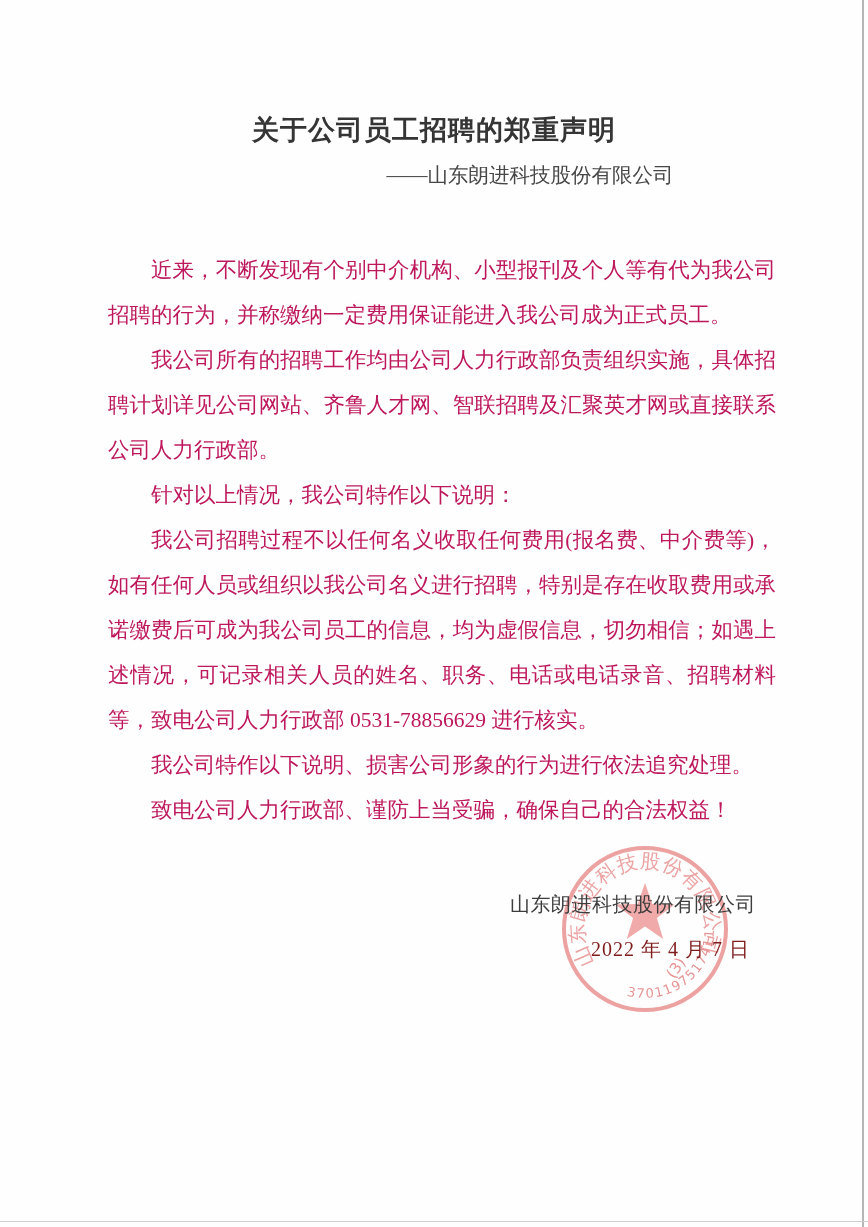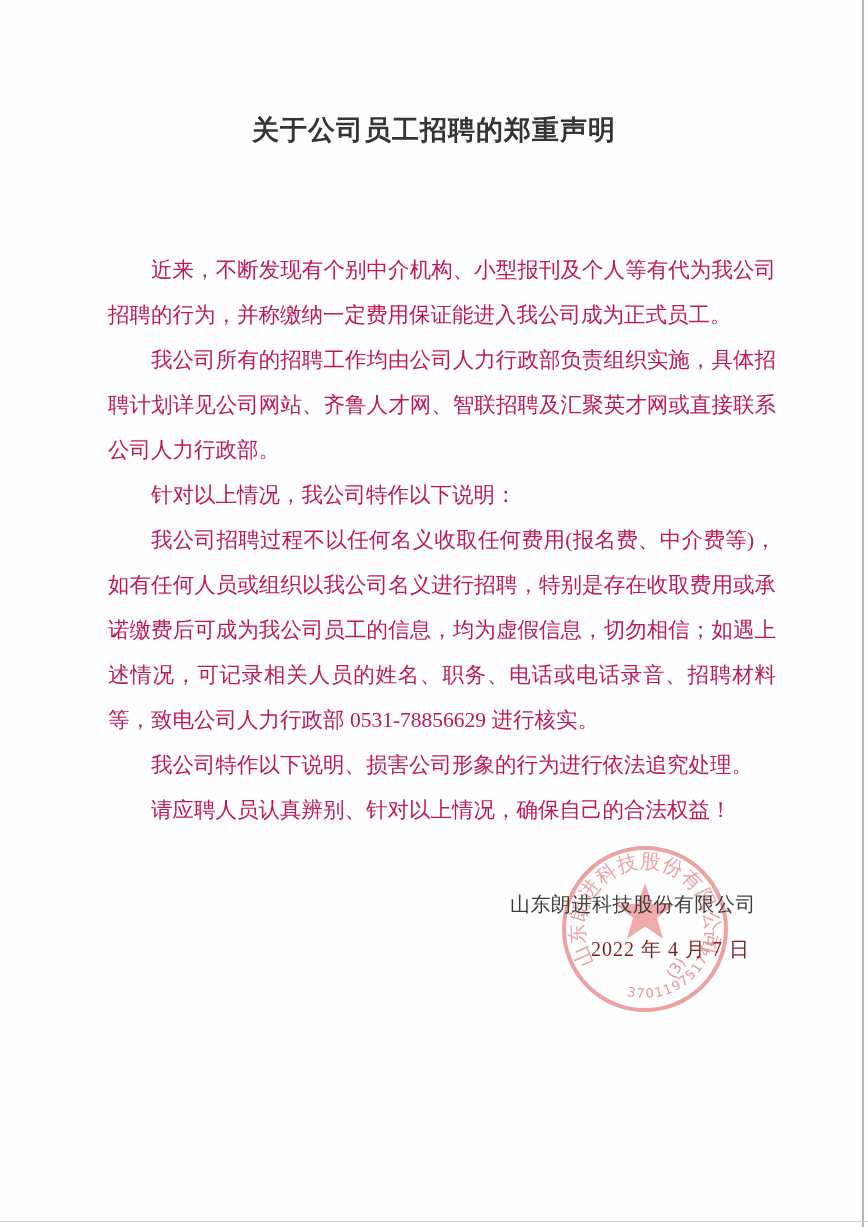--- a/index.html
+++ b/index.html
@@ -69,28 +69,31 @@
 </head>
 <body>
 
 <div class="page">
 
   <div class="edge-right"></div>
   <div class="edge-bottom"></div>
 
   <div class="doc-title">关于公司员工招聘的郑重声明</div>
 
+  <div class="doc-subtitle">
+    <span class="shift">——山东朗进科技股份有限公司</span>
+  </div>
 
   <div class="doc-body">
     <p>近来，不断发现有个别中介机构、小型报刊及个人等有代为我公司招聘的行为，并称缴纳一定费用保证能进入我公司成为正式员工。</p>
     <p>我公司所有的招聘工作均由公司人力行政部负责组织实施，具体招聘计划详见公司网站、齐鲁人才网、智联招聘及汇聚英才网或直接联系公司人力行政部。</p>
     <p>针对以上情况，我公司特作以下说明：</p>
     <p>我公司招聘过程不以任何名义收取任何费用(报名费、中介费等)，如有任何人员或组织以我公司名义进行招聘，特别是存在收取费用或承诺缴费后可成为我公司员工的信息，均为虚假信息，切勿相信；如遇上述情况，可记录相关人员的姓名、职务、电话或电话录音、招聘材料等，致电公司人力行政部 0531-78856629 进行核实。</p>
     <p>我公司特作以下说明、损害公司形象的行为进行依法追究处理。</p>
-    <p>请应聘人员认真辨别、针对以上情况，确保自己的合法权益！</p>
+    <p>致电公司人力行政部、谨防上当受骗，确保自己的合法权益！</p>
   </div>
 
   <div class="seal">
     <svg viewBox="0 0 178 178" xmlns="http://www.w3.org/2000/svg">
       <defs>
         <path id="ringPath" d="M 40.3 123.7 A 61 61 0 1 1 143.3 114.7" fill="none"></path>
         <path id="serialPath" d="M 59.8 149.5 A 69 69 0 0 0 156.9 75.0" fill="none"></path>
       </defs>
       <circle class="ring" cx="89" cy="87" r="81"></circle>
       <polygon class="star" points="89,41 96.3,61.9 118.5,62.4 100.9,75.9 107.2,97.1 89,84.5 70.8,97.1 77.1,75.9 59.5,62.4 81.7,61.9"></polygon>

